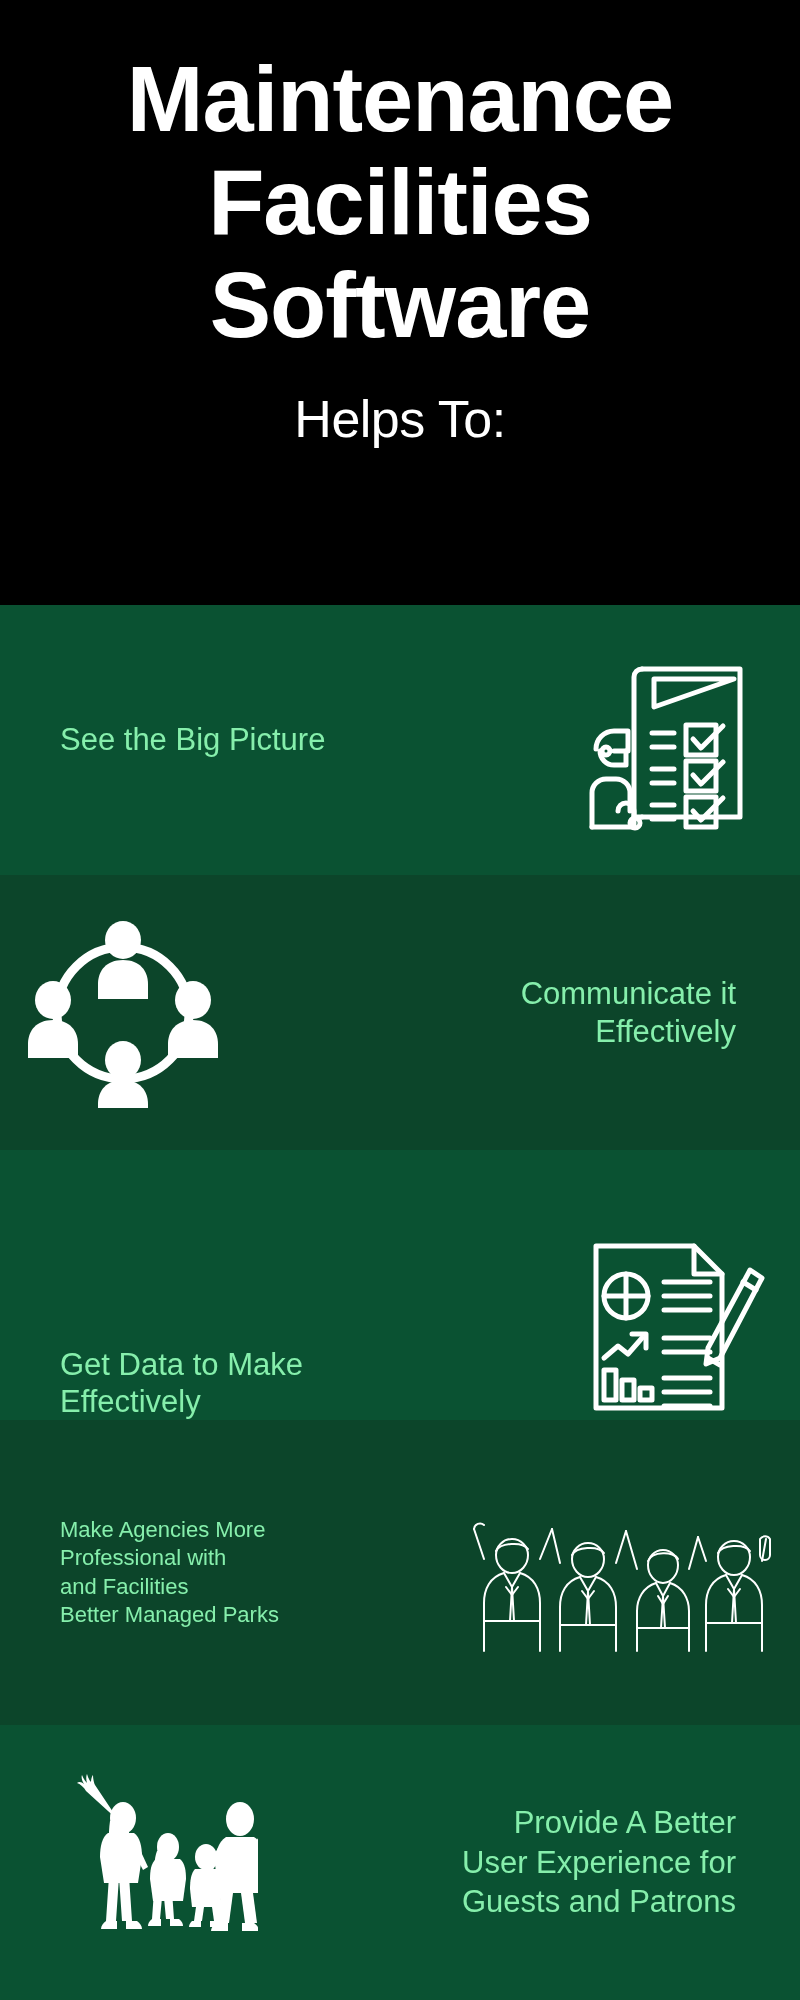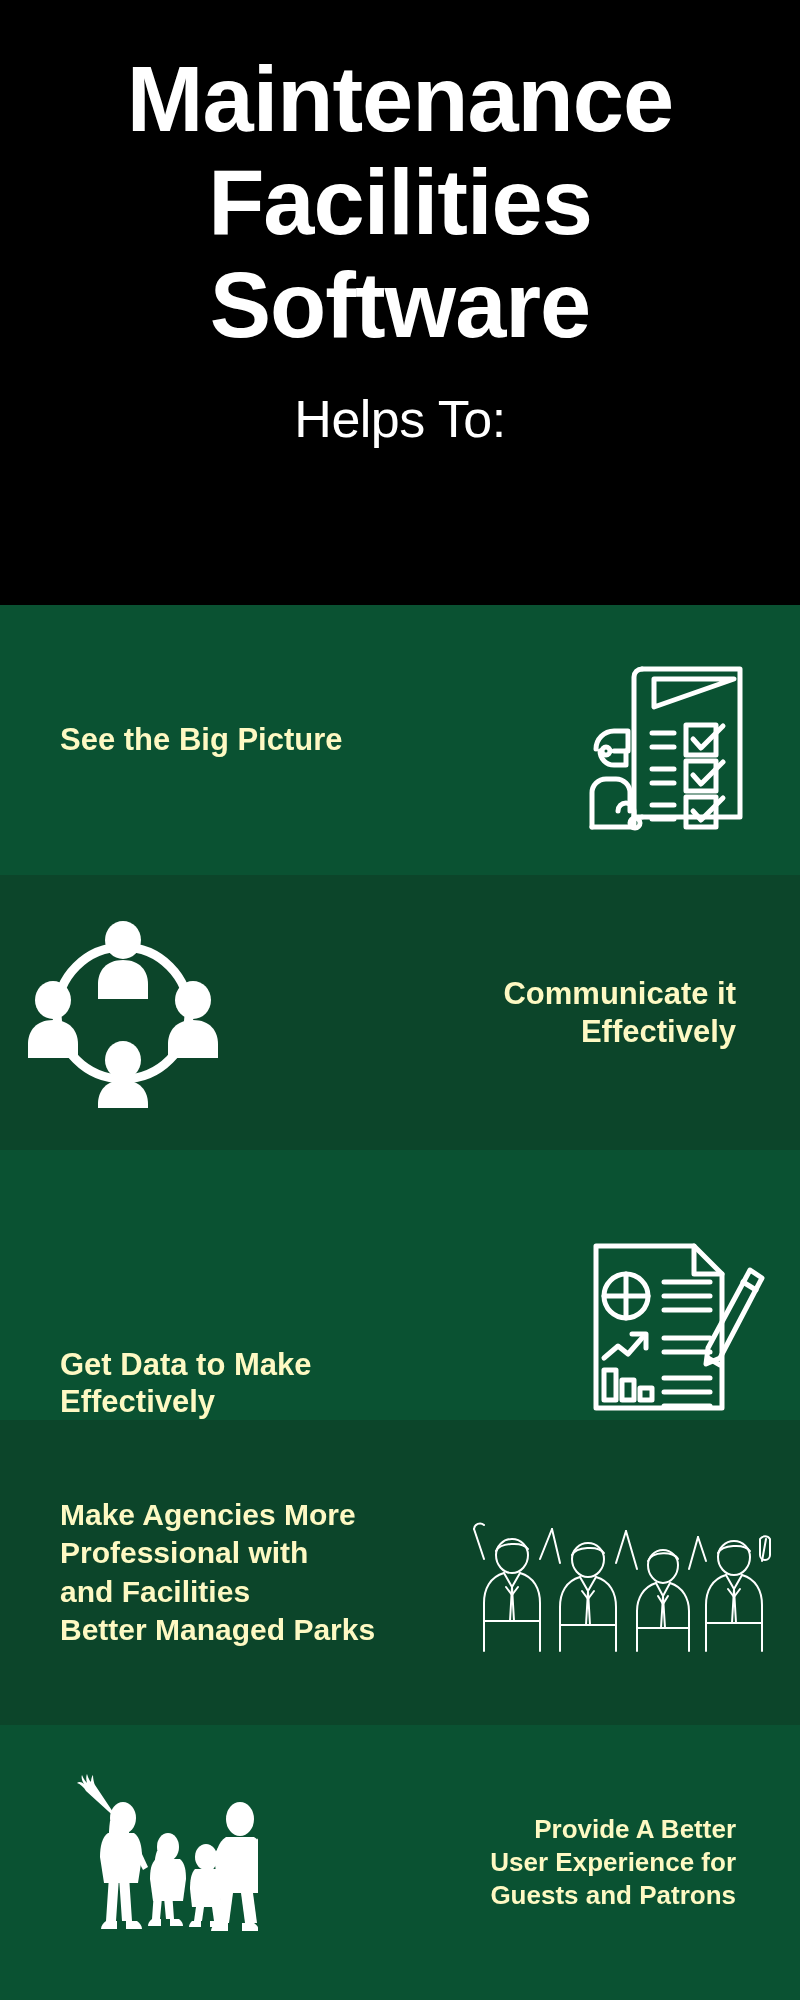--- a/index.html
+++ b/index.html
@@ -55,27 +55,27 @@
   .row-a { background:#0a5232; }
   .row-b { background:#0c452a; }
 
   .row-1 { height:270px; }
   .row-2 { height:275px;gap:16px; }
   .row-3 { height:270px;align-items:flex-end; }
   .row-4 { height:305px; }
   .row-5 { height:275px; }
 
   .row-text {
-    color:#fef9c3;
+    color:#86efac;
     font-size:31px;
     line-height:1.2;
-    font-weight:bold;
-  }
-  .row-4 .row-text { font-size:30px; line-height:1.28; }
-  .row-5 .row-text { font-size:26px; line-height:1.28; }
+    font-weight:normal;
+  }
+  .row-4 .row-text { font-size:22px; line-height:1.28; }
+  .row-5 .row-text { font-size:31px; line-height:1.28; }
 
   
   .text-left { flex:1; text-align:left; padding-left:32px; }
   .text-right { flex:1; text-align:right; padding-right:36px; }
   .icon-cell {
     flex:0 0 auto;
     display:flex;
     align-items:center;
     justify-content:center;
   }

